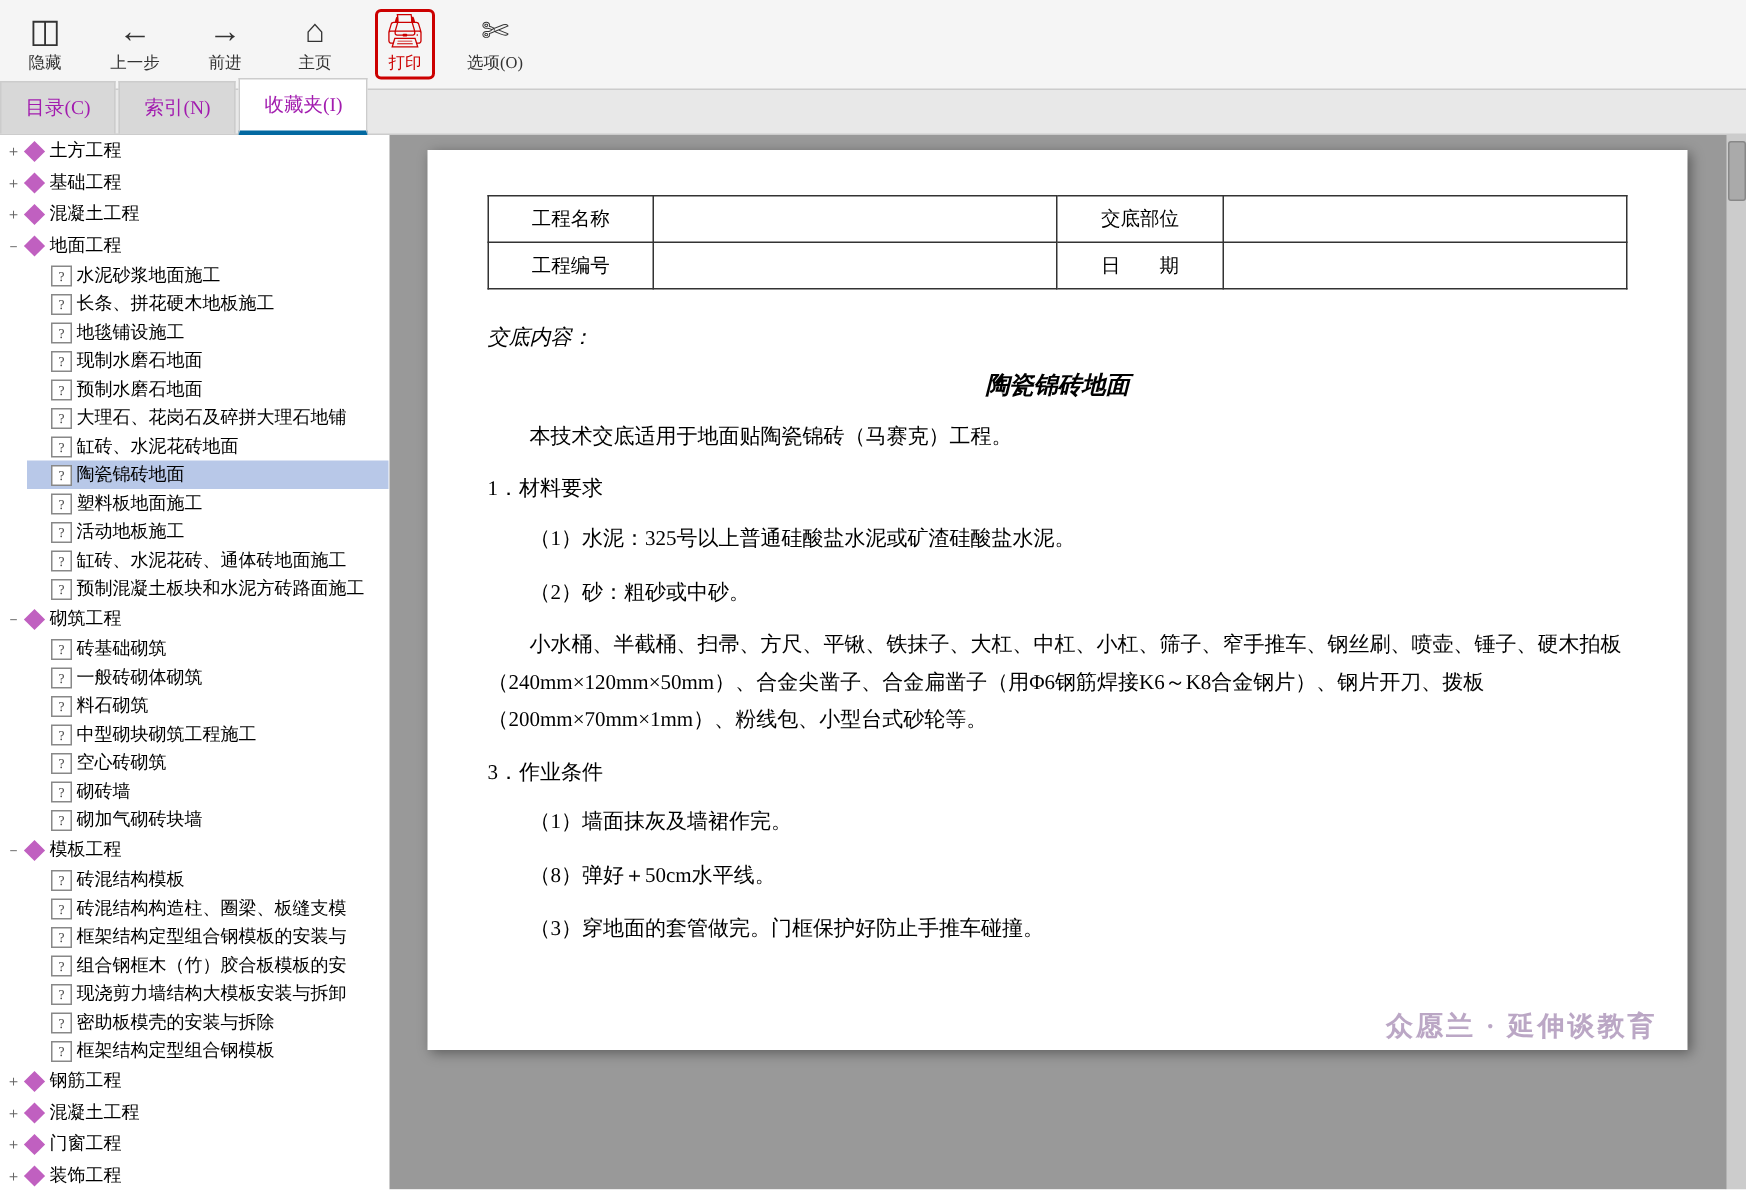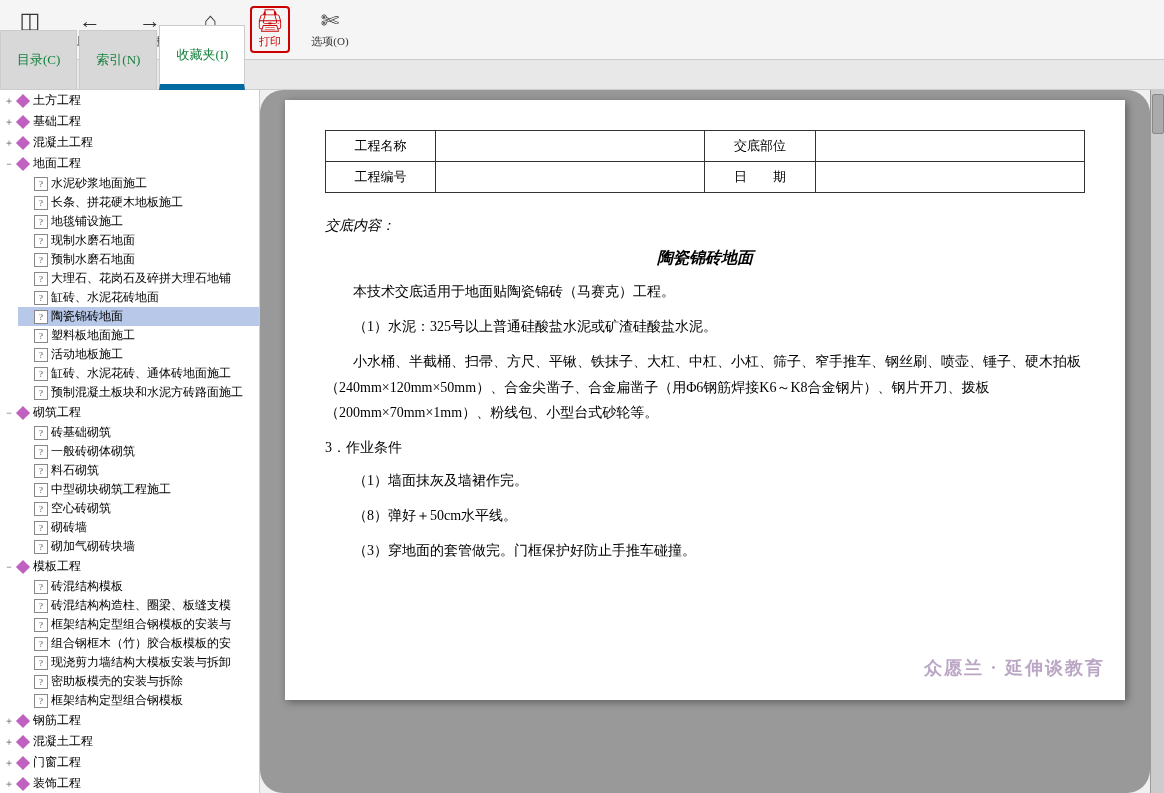--- a/index.html
+++ b/index.html
@@ -48,32 +48,32 @@
     
     #tabs {
       height: 30px;
       background: #e8e8e8;
       border-bottom: 1px solid #ccc;
       display: flex;
       align-items: flex-end;
       padding-left: 0;
     }
     .tab {
-      padding: 20px 16px;
+      padding: 8px 16px;
       border: 1px solid #ccc;
       border-bottom: none;
       background: #d8d8d8;
       cursor: pointer;
       font-size: 13px;
-      color: #15803d;
+      color: #a21caf;
       margin-right: 2px;
     }
     .tab.active {
       background: #fff;
-      border-bottom: 6px solid #0369a1;
+      border-bottom: 3px solid #0369a1;
       margin-bottom: -1px;
     }
 
     
     #main {
       display: flex;
       flex: 1;
       overflow: hidden;
     }
 
@@ -144,21 +144,20 @@
     
     #content {
       flex: 1;
       background: #999;
       overflow-y: auto;
       display: flex;
       flex-direction: column;
       align-items: center;
       padding: 10px 20px;
       position: relative;
-      border-radius: 23px;
     }
     .page {
       background: #fff;
       width: 840px;
       min-height: 600px;
       padding: 30px 40px;
       box-shadow: 2px 2px 8px rgba(0,0,0,0.4);
       position: relative;
     }
 
@@ -230,21 +229,21 @@
       border: 1px solid #888;
       position: absolute;
       top: 4px;
       left: 1px;
       border-radius: 2px;
     }
 
     
     .watermark {
       position: absolute;
-      bottom: 20px;
+      bottom: 4px;
       right: 20px;
       font-size: 18px;
       color: rgba(120,80,140,0.5);
       font-weight: bold;
       letter-spacing: 2px;
       pointer-events: none;
     }
   </style>
 </head>
 <body>
@@ -501,21 +500,23 @@
           <td class="label-cell">日　　期</td>
           <td class="value-cell"></td>
         </tr>
       </tbody>
         </table>
 
       <div class="content-body">
         <p class="no-indent">交底内容：</p>
         <p class="no-indent content-title">陶瓷锦砖地面</p>
         <p>本技术交底适用于地面贴陶瓷锦砖（马赛克）工程。</p>
+        <p class="section-title">1．材料要求</p>
         <p>（1）水泥：325号以上普通硅酸盐水泥或矿渣硅酸盐水泥。</p>
+        <p>（2）砂：粗砂或中砂。</p>
         <p>小水桶、半截桶、扫帚、方尺、平锹、铁抹子、大杠、中杠、小杠、筛子、窄手推车、钢丝刷、喷壶、锤子、硬木拍板（240mm×120mm×50mm）、合金尖凿子、合金扁凿子（用Φ6钢筋焊接K6～K8合金钢片）、钢片开刀、拨板（200mm×70mm×1mm）、粉线包、小型台式砂轮等。</p>
         <p class="section-title">3．作业条件</p>
         <p>（1）墙面抹灰及墙裙作完。</p>
         <p>（8）弹好＋50cm水平线。</p>
         <p>（3）穿地面的套管做完。门框保护好防止手推车碰撞。</p>
       </div>
 
       <div class="watermark">众愿兰 · 延伸谈教育</div>
     </div>
   </div>

